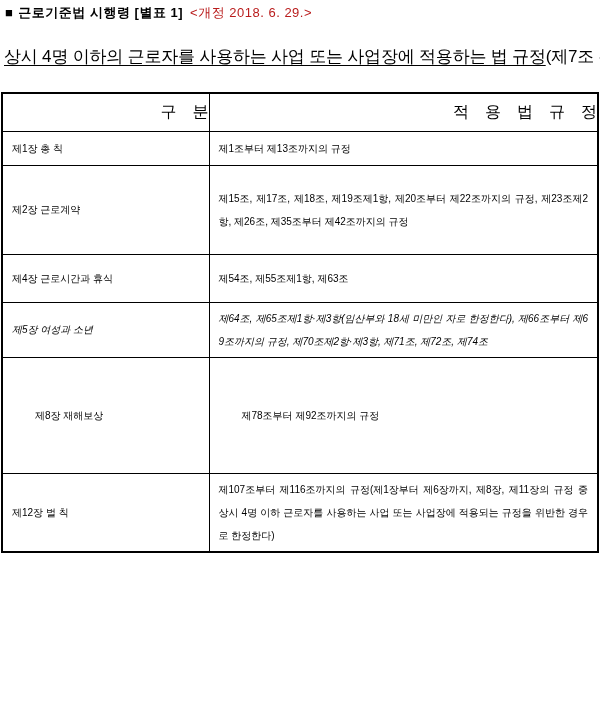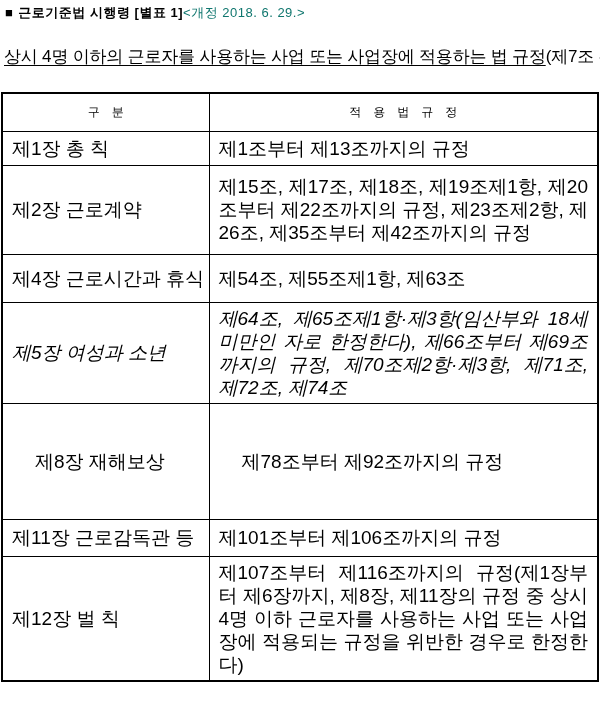--- a/index.html
+++ b/index.html
@@ -17,22 +17,23 @@
   }
   .doc-header {
     padding-left: 4px;
     font-size: 13px;
     font-weight: bold;
     letter-spacing: 0.5px;
     white-space: nowrap;
   }
   .doc-header .bullet { margin-right: 5px; }
   .doc-header .amendment {
-    color: #0f766e;
+    color: #b91c1c;
     font-weight: normal;
+    margin-left: 7px;
   }
   .doc-title {
     margin-top: 23px;
     padding-left: 3px;
     font-size: 17px;
     letter-spacing: -0.2px;
     white-space: nowrap;
   }
   .doc-title .underlined {
     text-decoration: underline;
@@ -48,26 +49,26 @@
   }
   table.law-table th,
   table.law-table td {
     border: 1px solid #000000;
     vertical-align: middle;
     font-weight: normal;
   }
   col.col-category { width: 207px; }
   table.law-table th {
     height: 38px;
-    font-size: 12px;
-    text-align: center;
+    font-size: 16px;
+    text-align: right;
     font-family: Liberation Mono, monospace;
   }
   table.law-table td {
-    font-size: 19px;
+    font-size: 10px;
     line-height: 23px;
     padding: 4px 9px;
   }
   td.category-cell { white-space: nowrap; }
   td.provisions-cell {
     text-align: justify;
     word-break: break-all;
   }
   tbody tr:nth-child(1) td { height: 34px; }
   tbody tr:nth-child(2) td { height: 89px; }
@@ -118,23 +119,19 @@
       </tr>
       <tr>
         <td class="category-cell">제5장 여성과 소년</td>
         <td class="provisions-cell">제64조, 제65조제1항·제3항(임산부와 18세 미만인 자로 한정한다), 제66조부터 제69조까지의 규정, 제70조제2항·제3항, 제71조, 제72조, 제74조</td>
       </tr>
       <tr>
         <td class="category-cell">제8장 재해보상</td>
         <td class="provisions-cell">제78조부터 제92조까지의 규정</td>
       </tr>
       <tr>
-        <td class="category-cell">제11장 근로감독관 등</td>
-        <td class="provisions-cell">제101조부터 제106조까지의 규정</td>
-      </tr>
-      <tr>
         <td class="category-cell">제12장 벌 칙</td>
         <td class="provisions-cell">제107조부터 제116조까지의 규정(제1장부터 제6장까지, 제8장, 제11장의 규정 중 상시 4명 이하 근로자를 사용하는 사업 또는 사업장에 적용되는 규정을 위반한 경우로 한정한다)</td>
       </tr>
     </tbody>
   </table>
 
 </div>
 
 </body></html>

